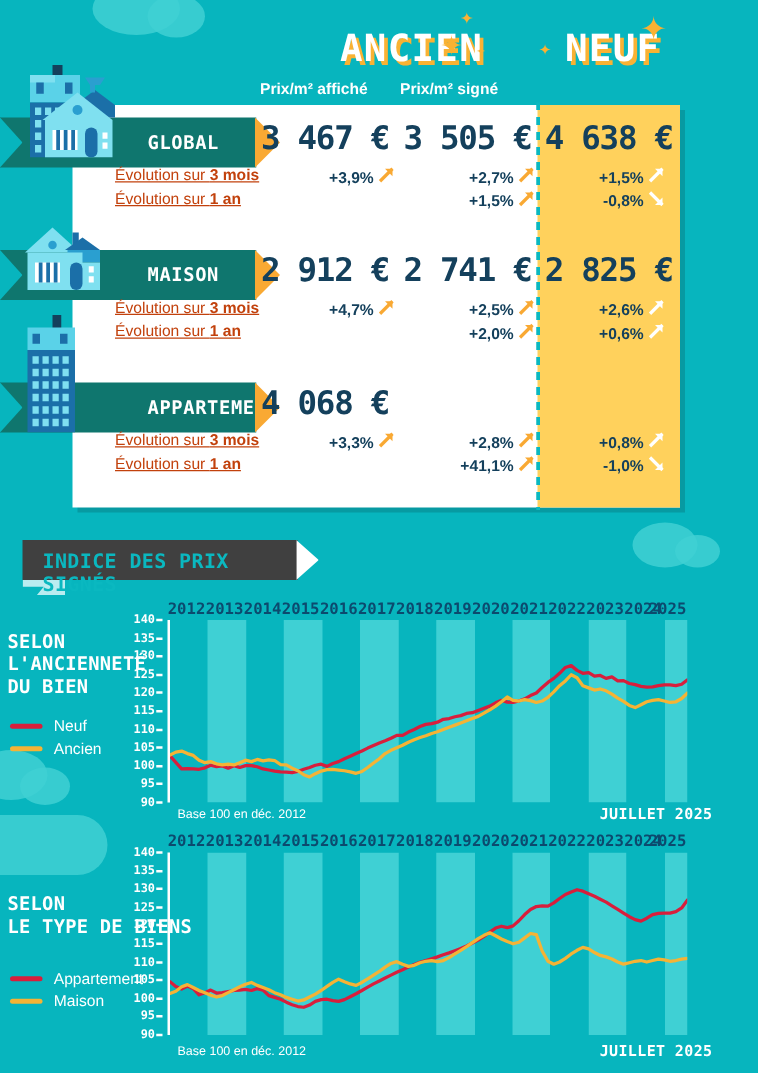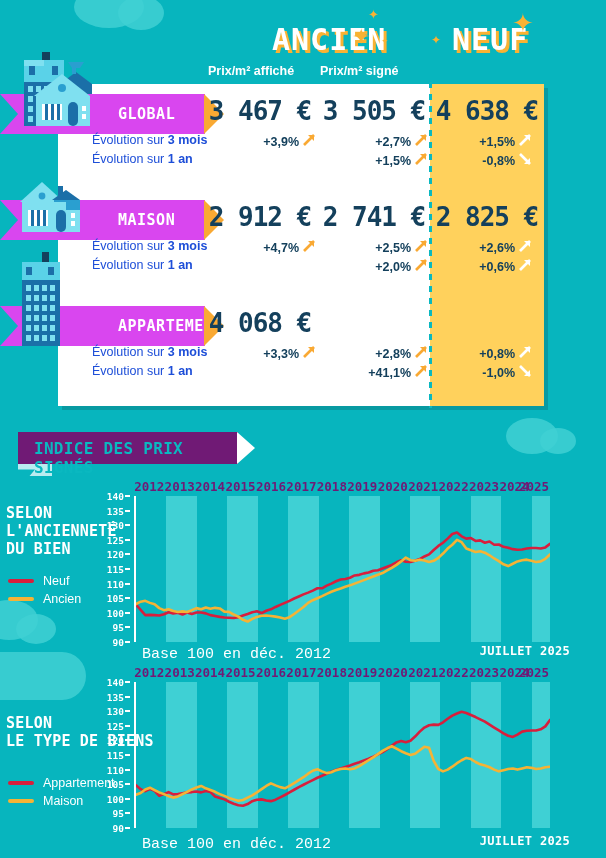--- a/index.html
+++ b/index.html
@@ -60,21 +60,21 @@
   }
 
   .row{ position:absolute; left:0; width:486px; height:106px; }
   .row.r0{ top:0; }
   .row.r1{ top:106px; }
   .row.r2{ top:212px; }
 
   
   .ribbon{
     position:absolute; left:-58px; top:10px; height:40px; width:205px;
-    background:#d946ef;
+    background:#0f766e;
   }
   .ribbon:before{ 
     content:""; position:absolute; left:0; top:0; width:18px; height:40px;
     background:#07b5be; clip-path:polygon(0 0, 100% 50%, 0 100%);
   }
   .ribbon:after{ 
     content:""; position:absolute; right:-19px; top:0; width:20px; height:40px;
     background:#f9a933; clip-path:polygon(0 0, 100% 50%, 0 100%);
   }
   .ribbon-label{
@@ -86,21 +86,21 @@
   .price{
     position:absolute; top:12px; font-family:"DejaVu Sans Mono", monospace;
     font-weight:bold; font-size:26px; color:#14405c; letter-spacing:-1px;
     text-align:center;
   }
   .price.pa{ left:142px; width:120px; }
   .price.pb{ left:256px; width:120px; }
   .price.pc{ left:372px; width:114px; }
 
   .evo-label{
-    position:absolute; left:34px; font-size:12.5px; color:#1d4ed8;
+    position:absolute; left:34px; font-size:12.5px; color:#c2410c;text-decoration:underline;
   }
   .evo-label b{ font-weight:bold; }
   .evo-label.l3{ top:49px; }
   .evo-label.l1{ top:68px; }
 
   .evo{
     position:absolute; font-size:12.5px; font-weight:bold; color:#14405c;
     text-align:right; white-space:nowrap;
   }
   .evo.ca{ left:150px; width:108px; }
@@ -114,21 +114,21 @@
   
   .ill{ position:absolute; }
   .ill svg{ display:block; }
   .ill.i0{ left:14px; top:22px; }
   .ill.i1{ left:18px; top:180px; }
   .ill.i2{ left:14px; top:250px; }
 
   
   .banner{
     position:absolute; left:18px; top:432px; width:220px; height:32px;
-    background:#701a75;
+    background:#404040;
   }
   .banner:after{
     content:""; position:absolute; right:-17px; top:0; width:18px; height:32px;
     background:#ffffff; clip-path:polygon(0 0, 100% 50%, 0 100%);
   }
   .banner-tail{
     position:absolute; left:18px; top:464px; width:34px; height:12px;
     background:#b9ecf0; clip-path:polygon(0 0, 100% 0, 100% 100%, 34% 100%, 50% 45%, 0 45%);
   }
   .banner-txt{
@@ -160,28 +160,28 @@
   .plotwrap{ position:absolute; left:134px; top:18px; width:416px; height:146px; }
   .ylabels{ position:absolute; left:-34px; top:0; width:30px; height:146px; }
   .ylab{
     position:absolute; right:6px; color:#fff; font-size:9.5px; font-weight:bold;
     font-family:"DejaVu Sans Mono", monospace; transform:translateY(-50%);
   }
   .ytick{ position:absolute; right:0; width:5px; height:2px; background:#fff; transform:translateY(-50%); }
   .yaxis{ position:absolute; left:0; top:0; width:2px; height:146px; background:#fff; }
   .xlabels{ position:absolute; left:0; top:-17px; width:416px; height:16px; }
   .xlab{
-    position:absolute; color:#701a75; font-family:"DejaVu Sans Mono", monospace;
+    position:absolute; color:#0c4a6e; font-family:"DejaVu Sans Mono", monospace;
     font-weight:bold; font-size:12.5px; transform:translateX(-50%);
   }
   .plot{ position:absolute; left:2px; top:0; width:414px; height:146px; overflow:hidden; }
   .bandcol{ position:absolute; top:0; height:146px; background:#3fd0d4; }
 
   .foot{
-    position:absolute; color:#ffffff; font-size:15px;font-family:Liberation Mono, monospace;
+    position:absolute; color:#ffffff; font-size:10px;
   }
   .foot.base{ left:142px; }
   .foot.month{
     right:36px; font-family:"DejaVu Sans Mono", monospace;
     font-weight:bold; font-size:12px; letter-spacing:.3px;
   }
   .cb1 .foot{ top:168px; }
   .cb2 .foot{ top:172px; }
   .cb1 .foot.month{ top:166px; }
   .cb2 .foot.month{ top:170px; }

